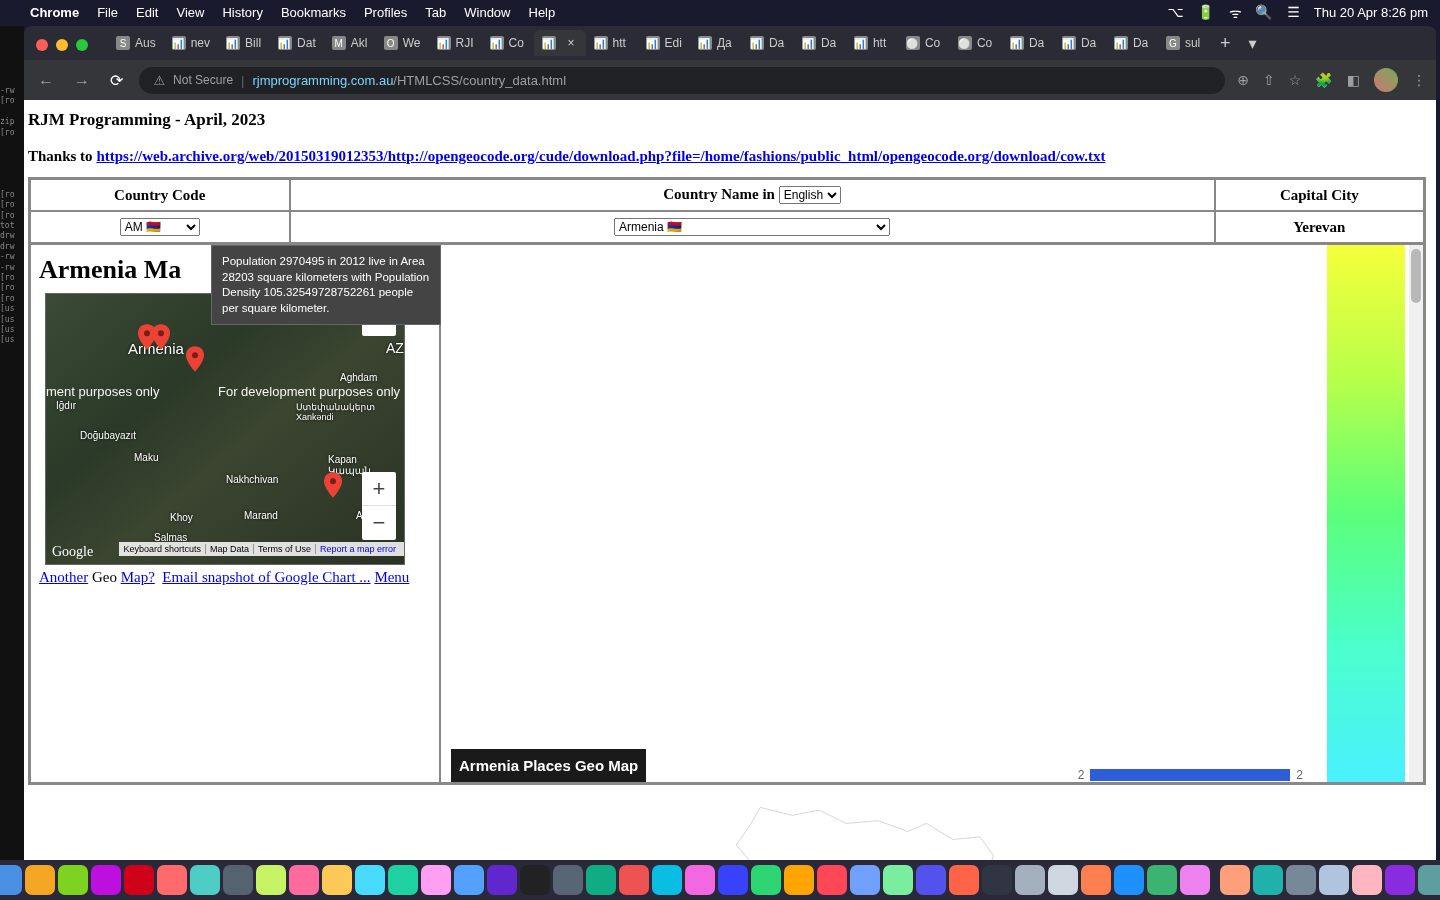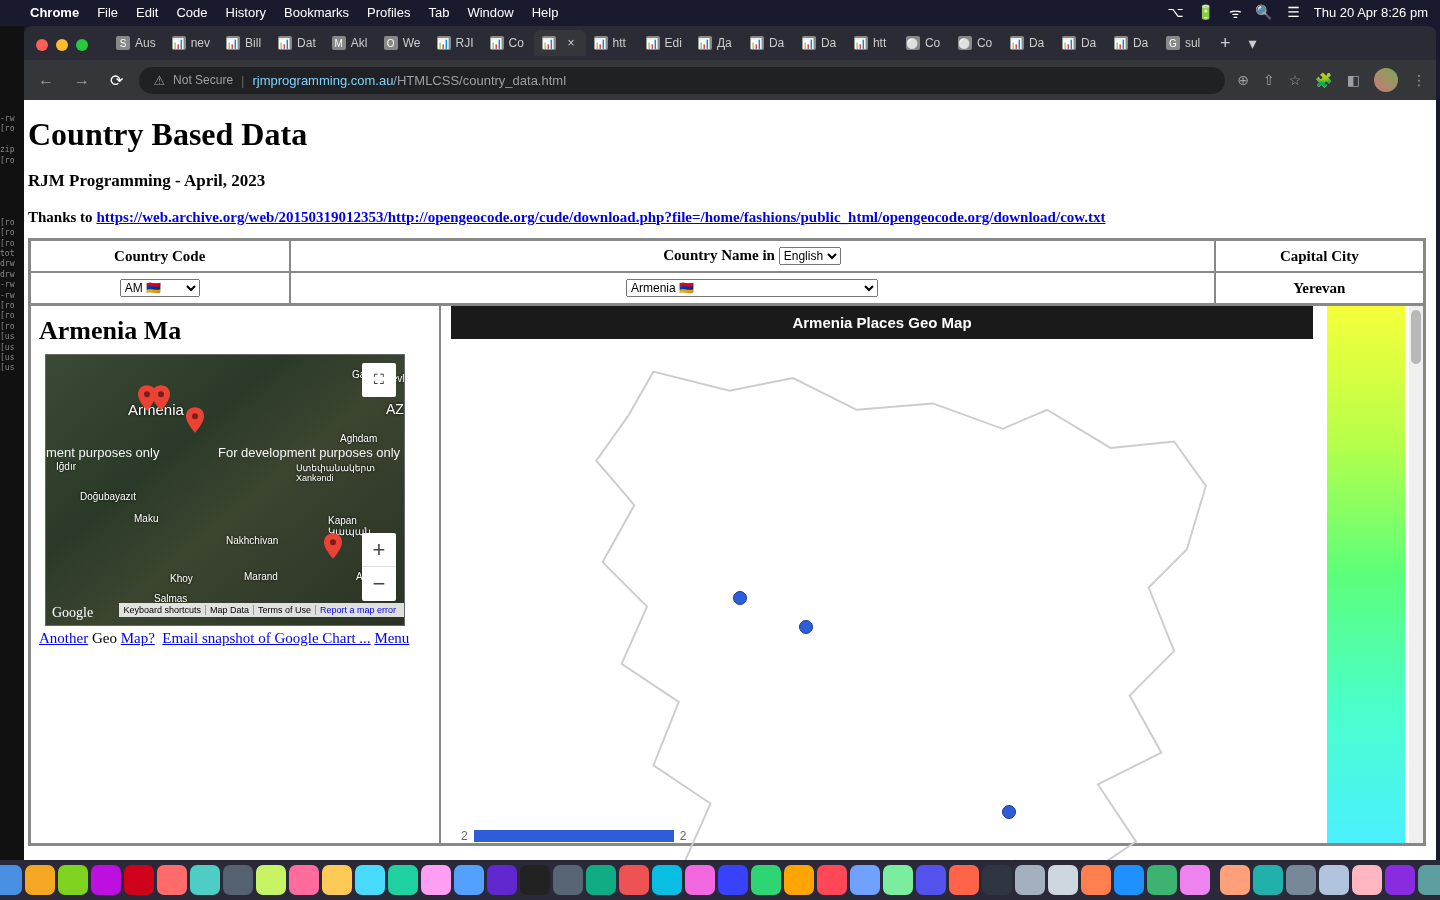--- a/index.html
+++ b/index.html
@@ -68,50 +68,50 @@
     .gmap-logo { position: absolute; bottom: 4px; left: 6px; color: #fff; font-size: 14px; font-family: Liberation Serif, serif; font-weight: 500; }
     .gmap-footer { position: absolute; bottom: 8px; right: 0; background: rgba(255,255,255,0.85); font-size: 9px; font-family: Arial; padding: 2px 4px; display: flex; gap: 4px; }
     .gmap-footer span { border-right: 1px solid #999; padding-right: 4px; }
     .gmap-footer span:last-child { border: none; color: #00e; }
     
     .map-links { font-size: 15px; font-family: "Times New Roman", serif; margin-top: 4px; margin-left: 2px; }
     .map-links a { color: #00e; text-decoration: underline; }
     .map-links .nolink { color: #000; text-decoration: none; }
     
     .geo-panel { flex: 1; display: flex; }
-    .geo-main { flex: 1; display: flex; flex-direction: column; padding: 0 10px 0 10px; }
+    .geo-main { flex: 1; display: flex; flex-direction: row; padding: 0 10px 0 10px; align-items: flex-end; }
     .geo-title { background: #1a1a1a; color: #fff; text-align: center; padding: 8px; font-size: 15px; font-weight: bold; font-family: Arial; }
     .geo-chart { flex: 1; background: #fff; position: relative; }
     .geo-outline { position: absolute; top: 20px; left: 50px; right: 50px; bottom: 30px; }
     .geo-point { position: absolute; width: 14px; height: 14px; background: #2d5dd8; border: 1px solid #1a3a99; border-radius: 50%; }
     .geo-legend { display: flex; align-items: center; gap: 6px; padding: 0 10px 0 10px; font-size: 12px; font-family: Arial; color: #666; }
     .geo-legend-bar { flex: 0 0 200px; height: 12px; background: #2d5dd8; }
     
     .color-strip { width: 78px; background: linear-gradient(180deg, #f6ff3a 0%, #b8ff4a 25%, #5cff7a 50%, #4affcc 75%, #4af0ff 100%); margin: 0 4px; }
     .scrollbar { width: 14px; background: #f0f0f0; position: relative; }
     .scroll-thumb { position: absolute; top: 4px; width: 10px; left: 2px; height: 54px; background: #b8b8b8; border-radius: 5px; }
     
     
-    .terminal-peek { position: absolute; top: 26px; left: 0; width: 24px; bottom: 40px; background: #111; color: #888; font-size: 8px; font-family: monospace; overflow: hidden; padding-top: 88px; line-height: 1.3; }
+    .terminal-peek { position: absolute; top: 26px; left: 0; width: 24px; bottom: 40px; background: #111; color: #888; font-size: 8px; font-family: monospace; overflow: hidden; padding-top: 60px; line-height: 1.3; }
     
     
     .dock { position: absolute; bottom: 0; left: 0; right: 0; height: 40px; background: rgba(60,60,70,0.45); display: flex; align-items: center; justify-content: center; gap: 3px; padding: 0 12px; }
     .dock-item { width: 30px; height: 30px; border-radius: 7px; flex-shrink: 0; }
     .dock-sep { width: 1px; height: 28px; background: rgba(255,255,255,0.3); margin: 0 2px; }
   </style>
 </head>
 <body>
 
 <div class="menubar">
   <div class="menubar-left">
     <span class="apple-logo"></span>
     <span class="app-name">Chrome</span>
     <span>File</span>
     <span>Edit</span>
-    <span>Code</span>
+    <span>View</span>
     <span>History</span>
     <span>Bookmarks</span>
     <span>Profiles</span>
     <span>Tab</span>
     <span>Window</span>
     <span>Help</span>
   </div>
   <div class="menubar-right">
     <span class="menu-icon">⌥</span>
     <span class="menu-icon">🔋</span>
@@ -240,47 +240,47 @@
       <span>☆</span>
       <span>🧩</span>
       <span>◧</span>
       <div class="avatar"></div>
       <span>⋮</span>
     </div>
   </div>
 
   <div class="viewport">
     <div class="page-content">
-      <h1>Country Based Data</h1>
       <h3 class="subtitle">RJM Programming - April, 2023</h3>
       <p class="thanks">
         <span>Thanks to </span><a href="#">https://web.archive.org/web/20150319012353/http://opengeocode.org/cude/download.php?file=/home/fashions/public_html/opengeocode.org/download/cow.txt</a>
       </p>
 
       <table class="data-table">
         <tbody>
             <tr>
           <th style="width:260px">Country Code</th>
           <th>
             <span>Country Name in</span>
             <select><option>English</option></select>
           </th>
           <th style="width:210px">Capital City</th>
         </tr>
         <tr>
           <td><select style="width:80px"><option>AM 🇦🇲</option></select></td>
-          <td><select style="width:252px"><option>Armenia 🇦🇲</option></select></td>
+          <td><select style="width:276px"><option>Armenia 🇦🇲</option></select></td>
           <td>Yerevan</td>
         </tr>
       </tbody>
         </table>
 
       <div class="panels">
         <div class="map-panel">
           <div class="map-title">Armenia Ma</div>
+          <div class="tooltip-box">Population 2970495 in 2012 live in Area 28203 square kilometers with Population Density 105.32549728752261 people per square kilometer.</div>
 
           <div class="gmap">
             <div class="gmap-terrain"></div>
             <div class="gmap-label" style="top:46px;left:82px;font-size:15px">Armenia</div>
             <div class="gmap-label" style="top:14px;left:306px;font-size:10px">Ganja</div>
             <div class="gmap-label" style="top:18px;left:340px;font-size:10px">Yevlax</div>
             <div class="gmap-label" style="top:46px;left:340px;font-size:14px">AZ</div>
             <div class="gmap-label" style="top:78px;left:294px;font-size:10px">Aghdam</div>
             <div class="gmap-label" style="top:106px;left:10px;font-size:10px">Iğdır</div>
             <div class="gmap-label" style="top:108px;left:250px;font-size:9px;white-space:pre">Ստեփանակերտ

